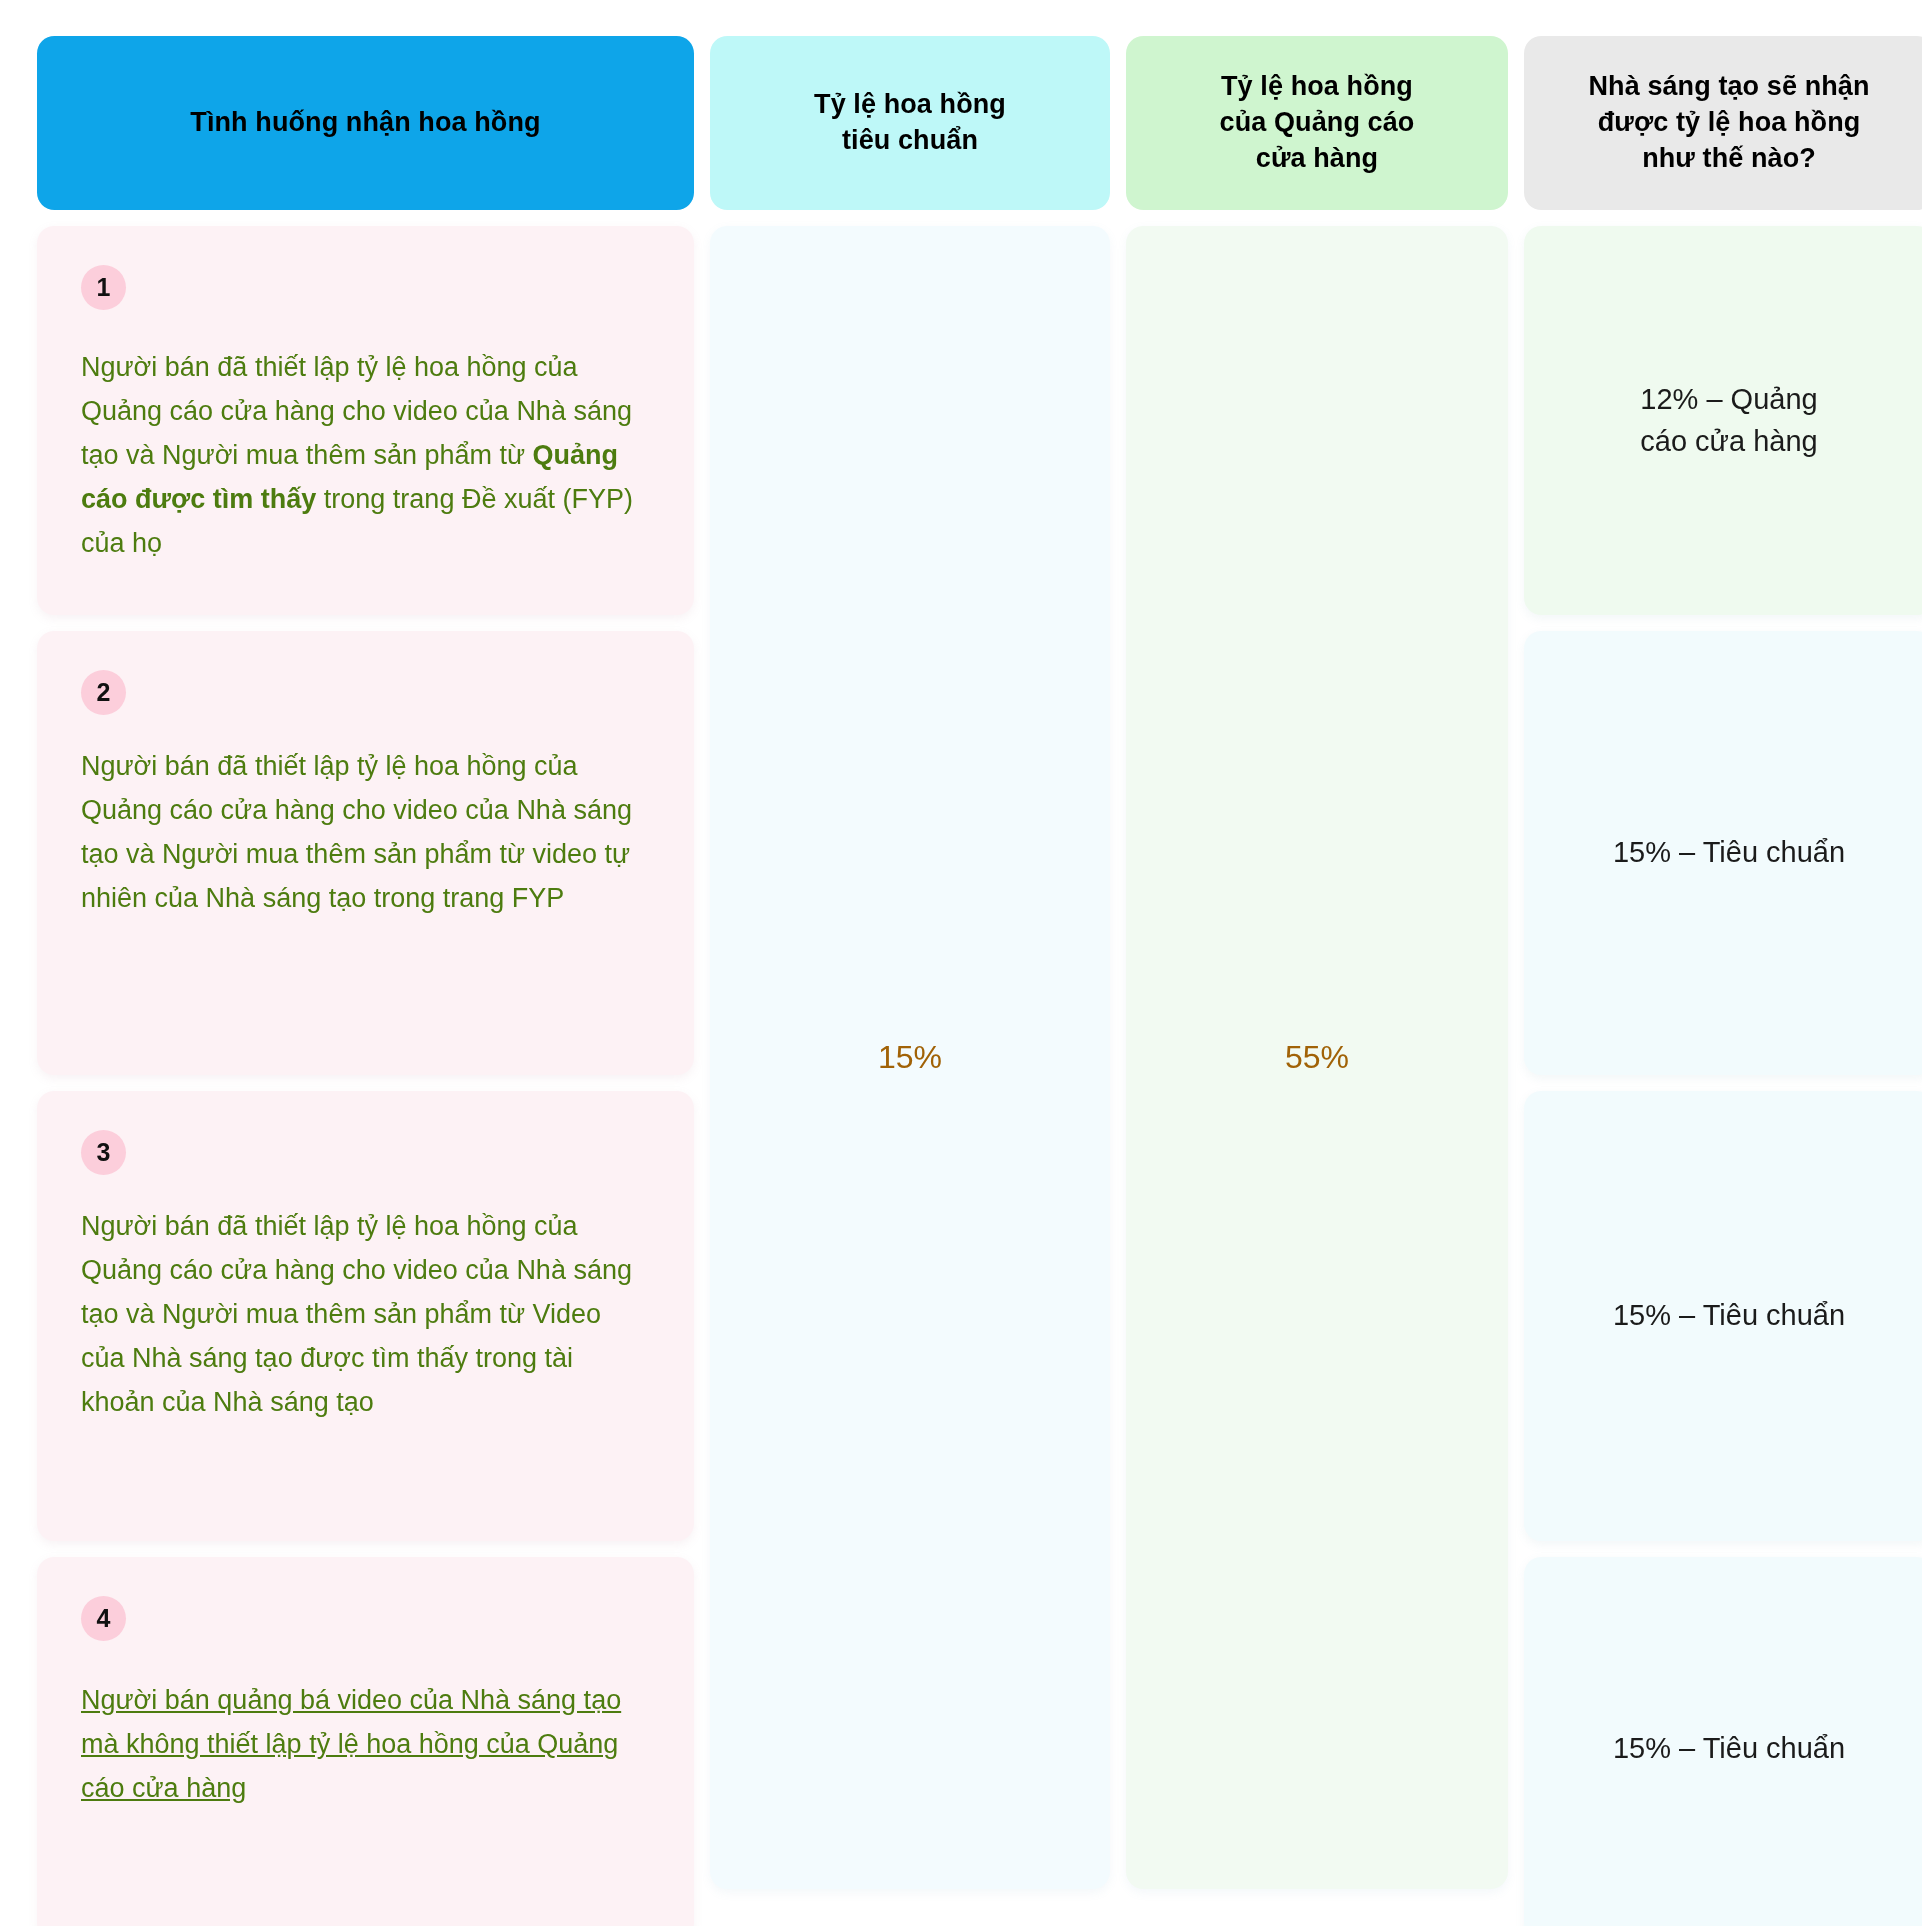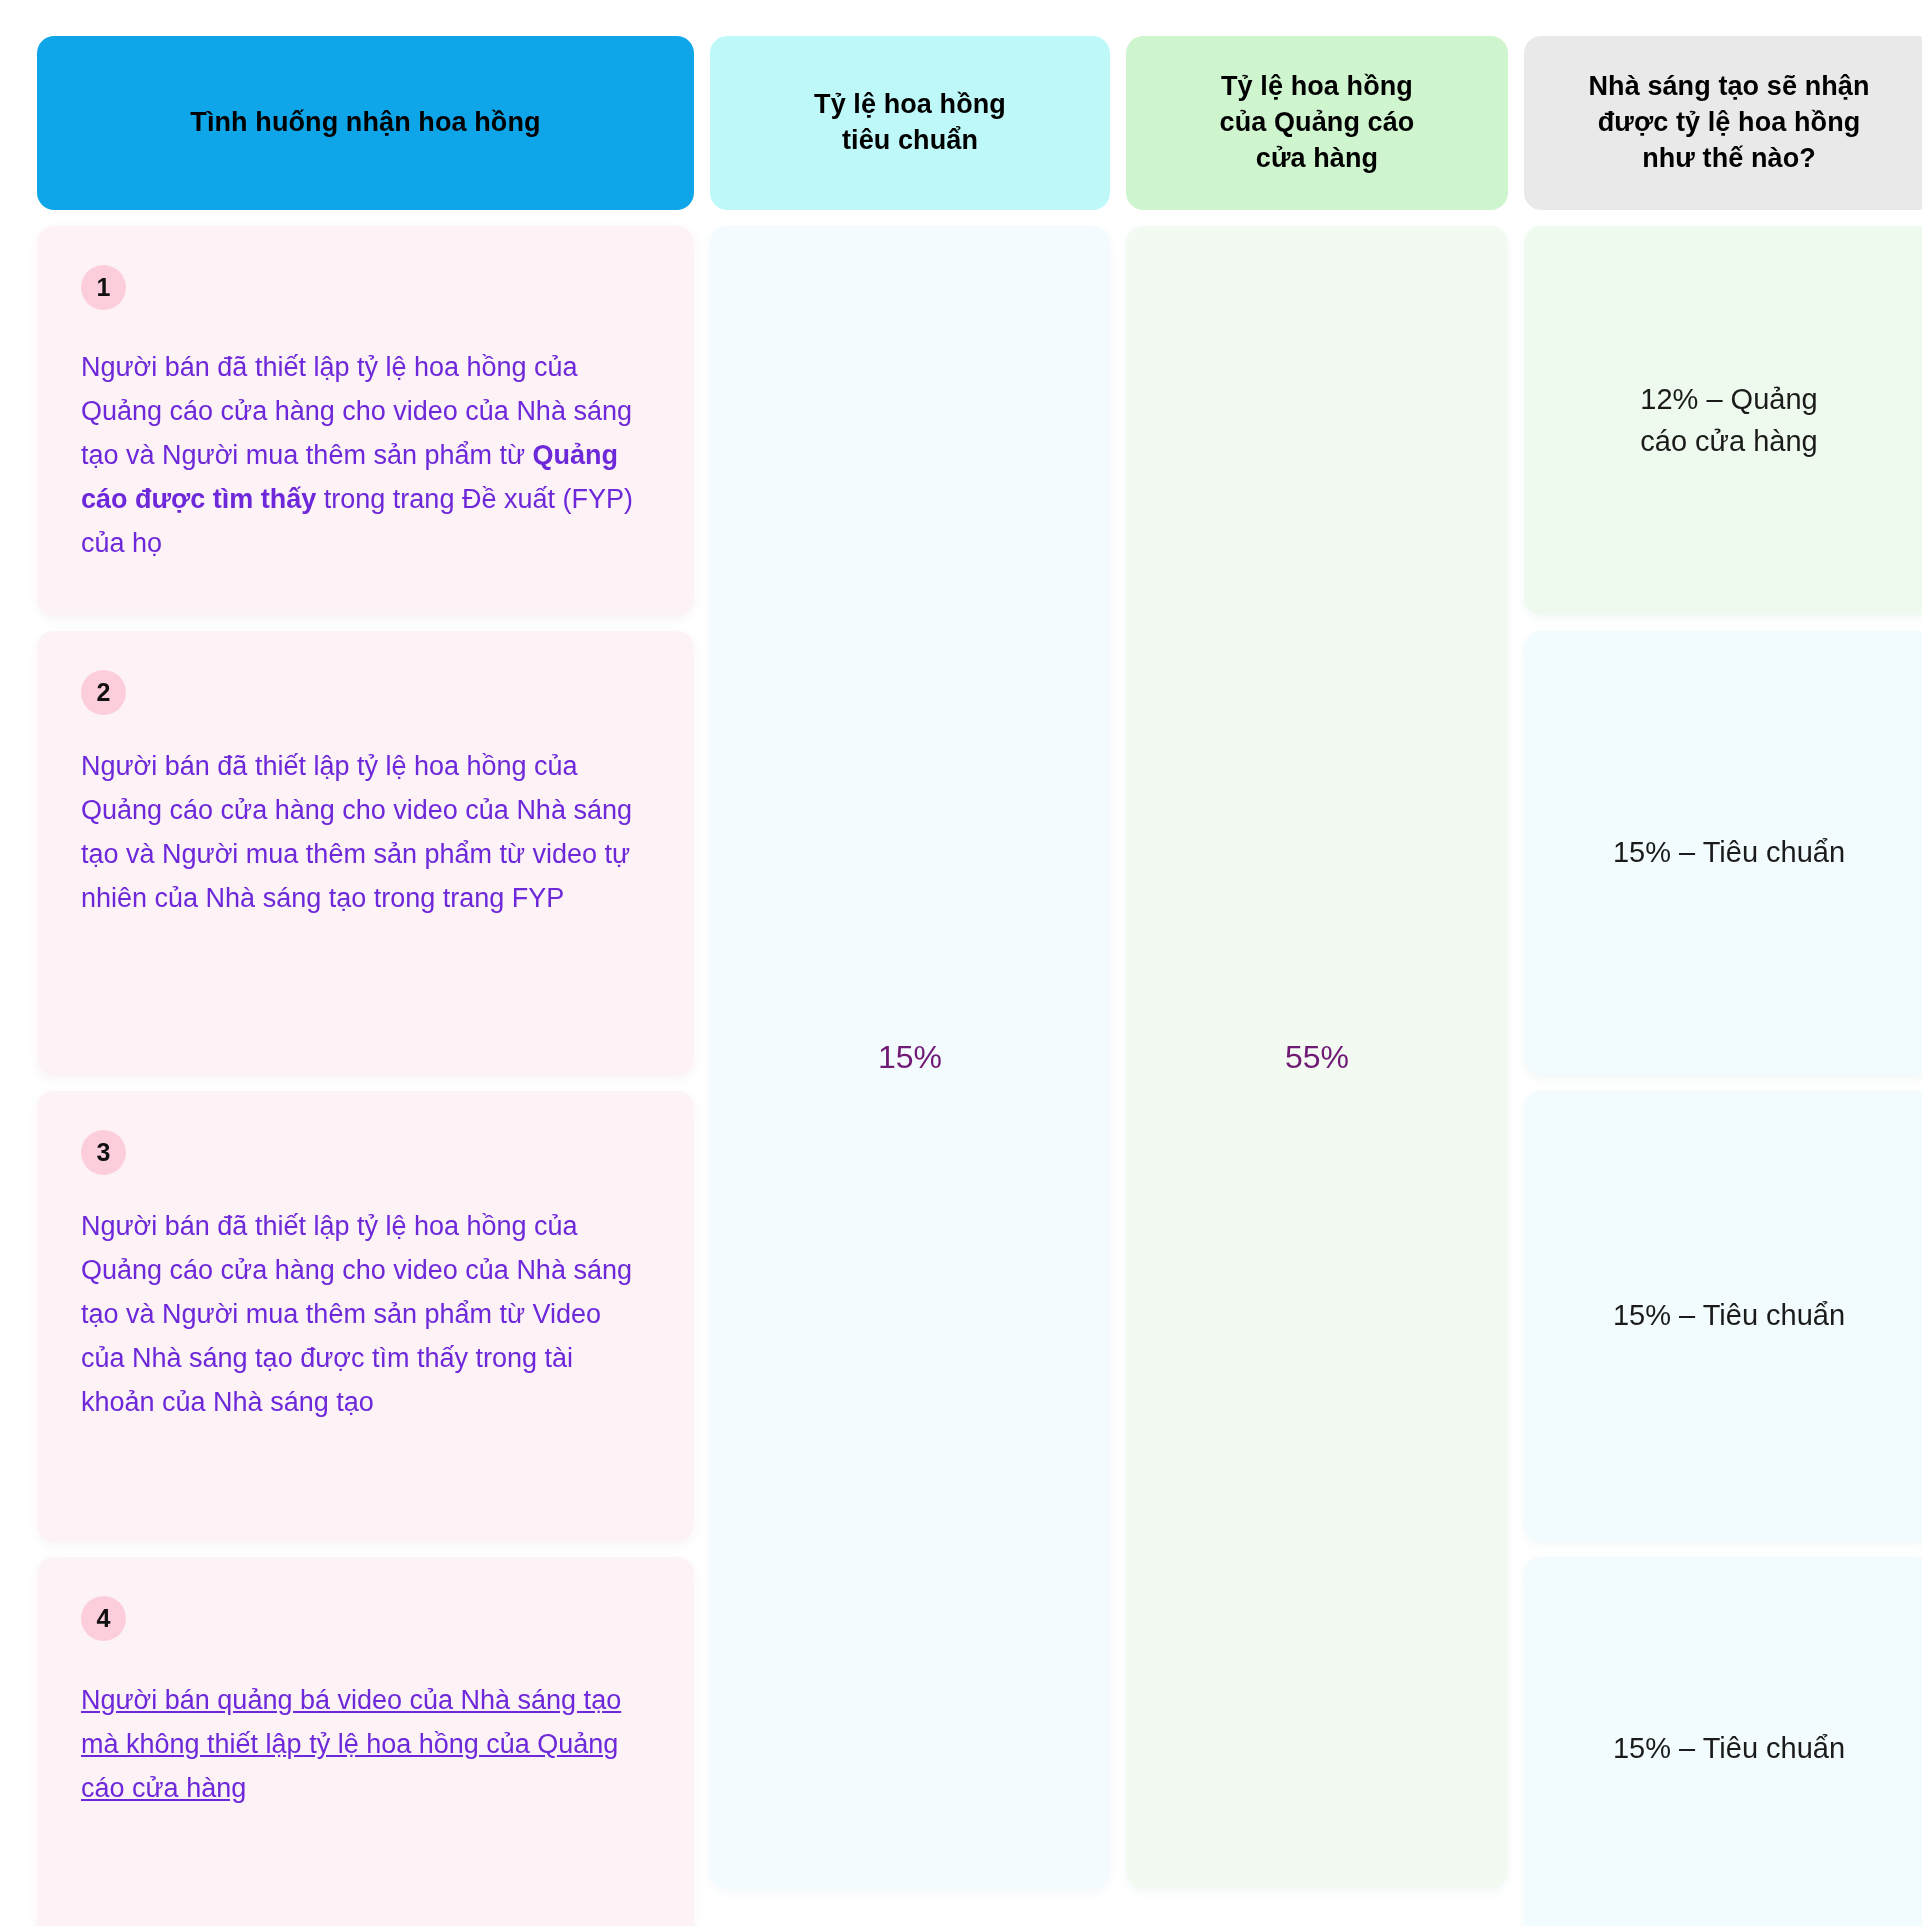--- a/index.html
+++ b/index.html
@@ -78,36 +78,36 @@
     display: flex;
     align-items: center;
     justify-content: center;
     flex: 0 0 auto;
   }
 
   .scn-body {
     margin-top: 35px;
     font-size: 27px;
     line-height: 1.63;
-    color: #6d28d9;
+    color: #4d7c0f;
     white-space: pre-line;
   }
   .scn-2 .scn-body, .scn-3 .scn-body { margin-top: 29px; }
   .scn-4 .scn-body { margin-top: 37px; text-decoration: underline; }
   .scn-body b { font-weight: 700; }
 
   
   .tall {
     flex: 1 1 auto;
     border-radius: 17.4px;
     display: flex;
     align-items: center;
     justify-content: center;
     font-size: 32px;
-    color: #701a75;
+    color: #a16207;
     box-shadow: 0 3.3px 9.3px rgba(120,170,190,.08);
   }
   .tall-cyan  { background: #f3fbfe; }
   .tall-green { background: #f2faf2; }
 
   
   .res {
     border-radius: 17.4px;
     display: flex;
     align-items: center;

